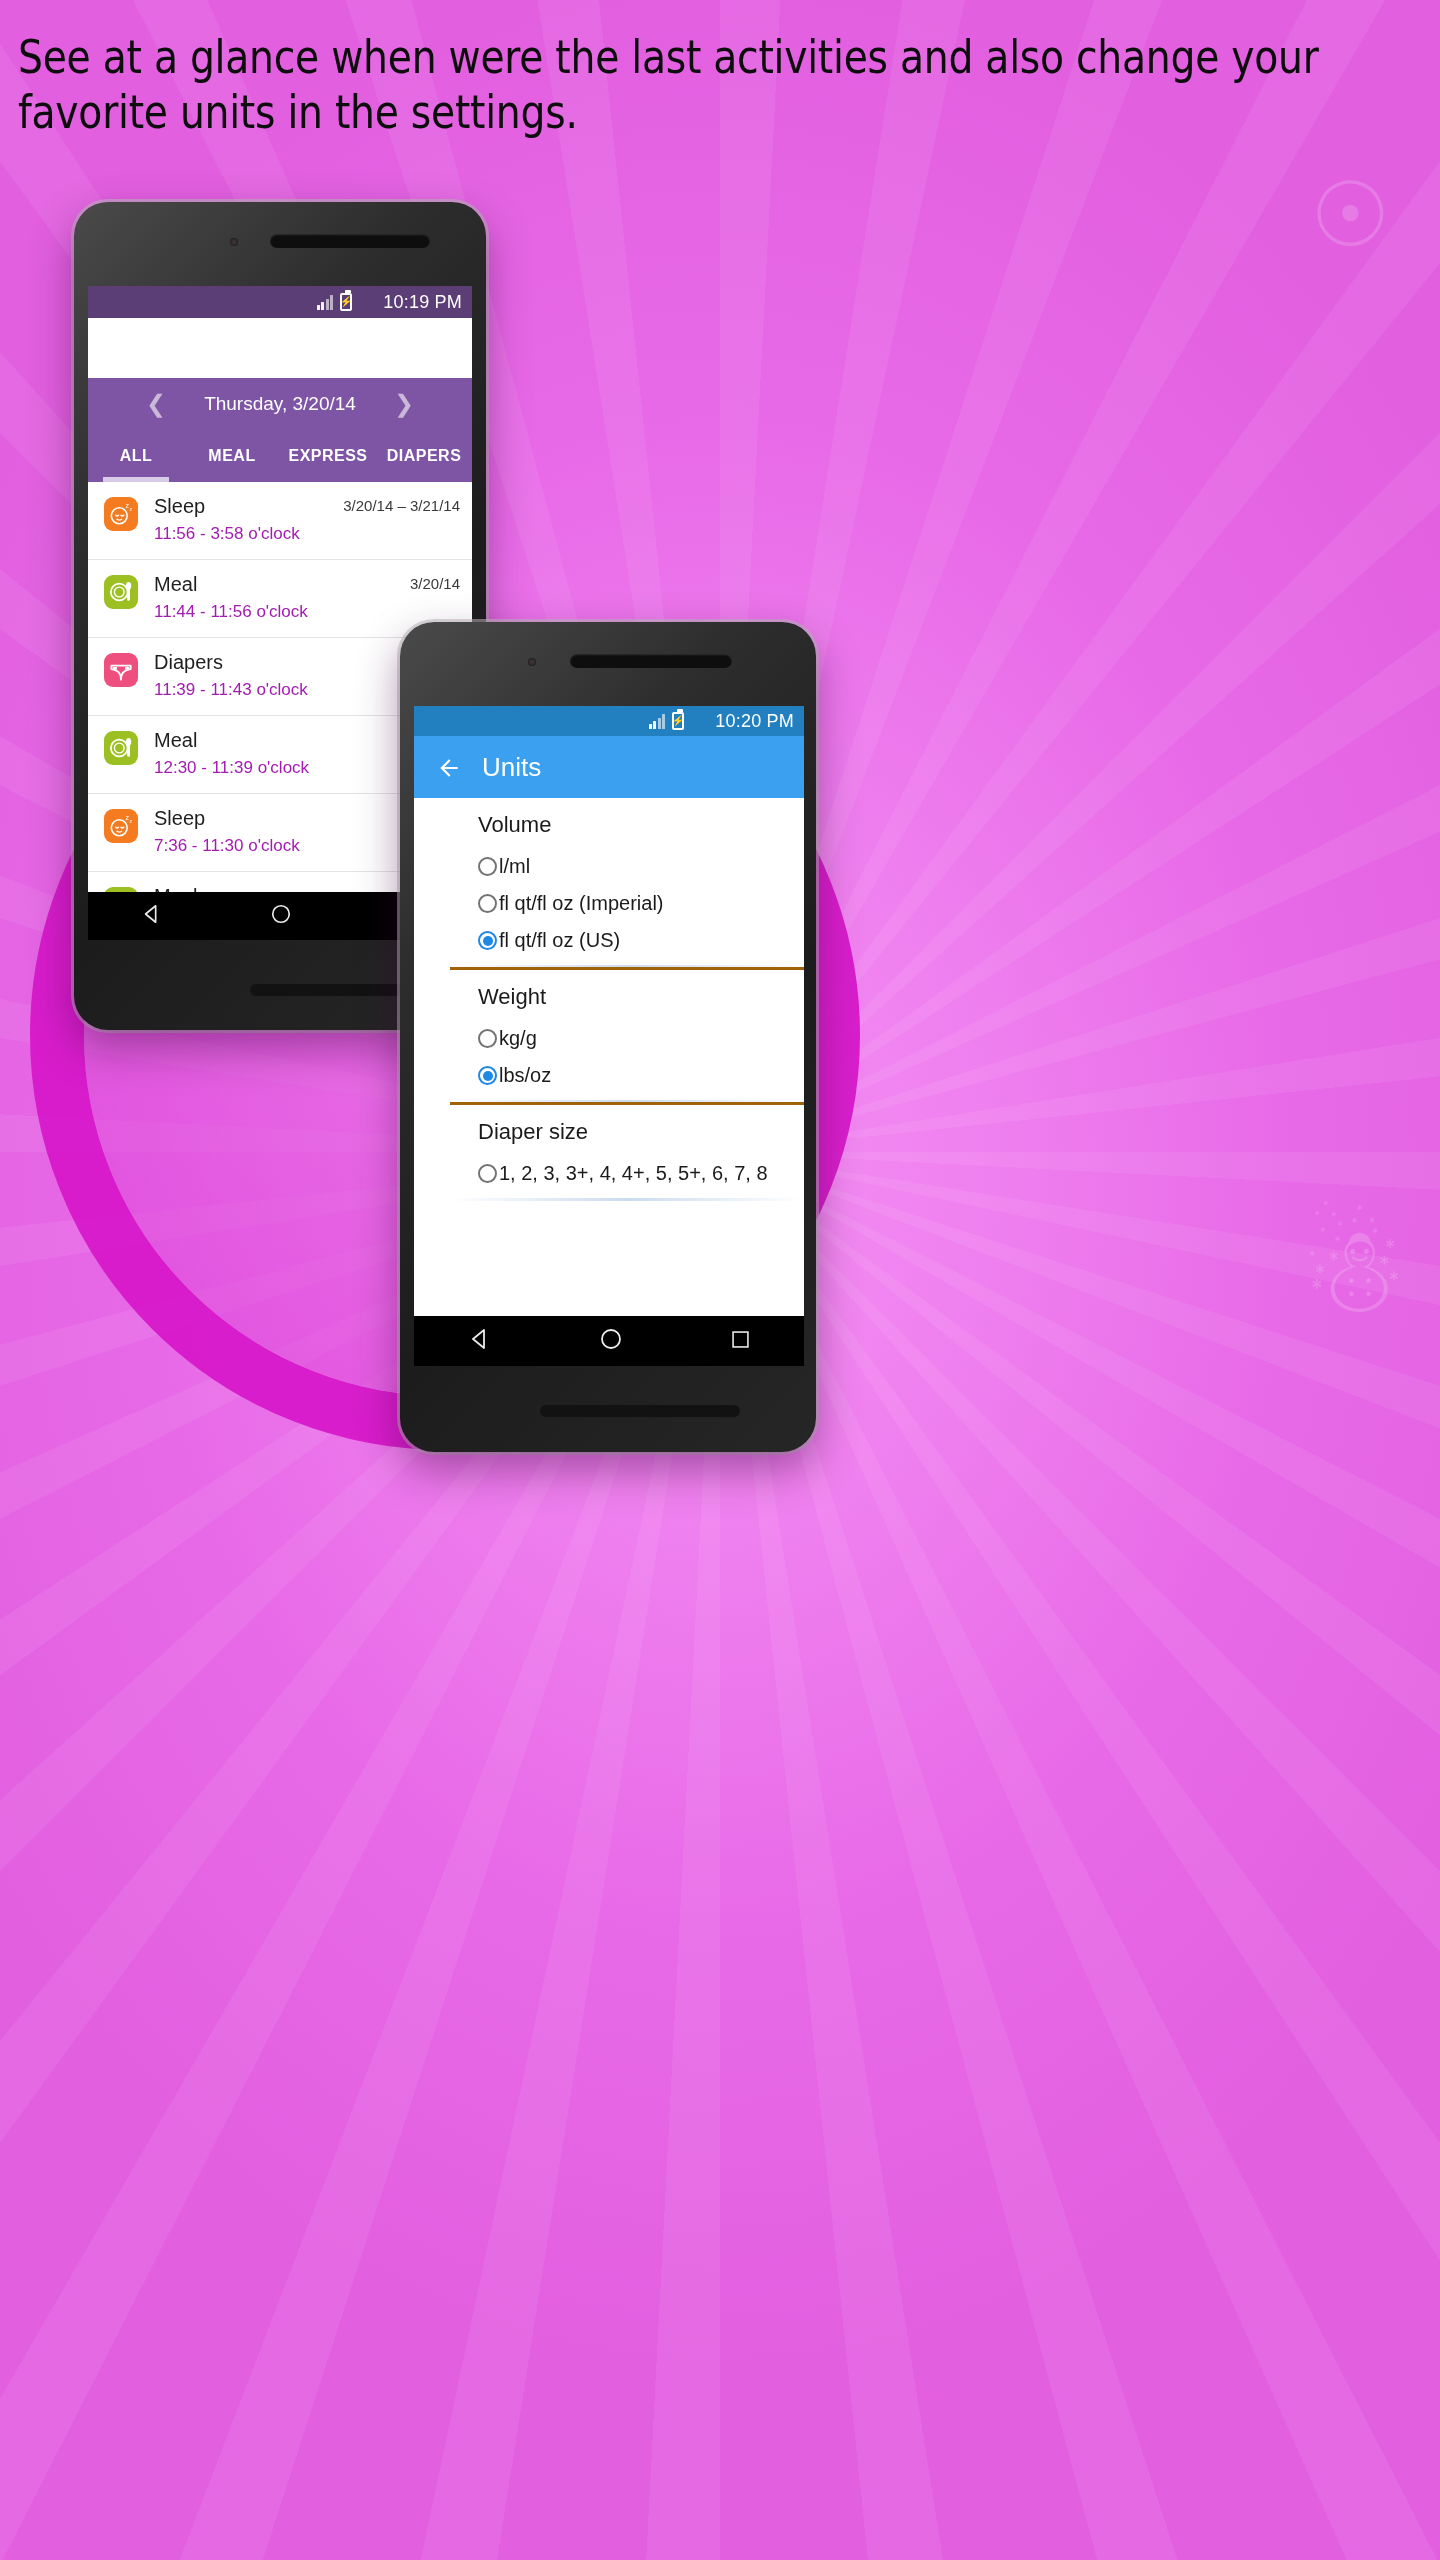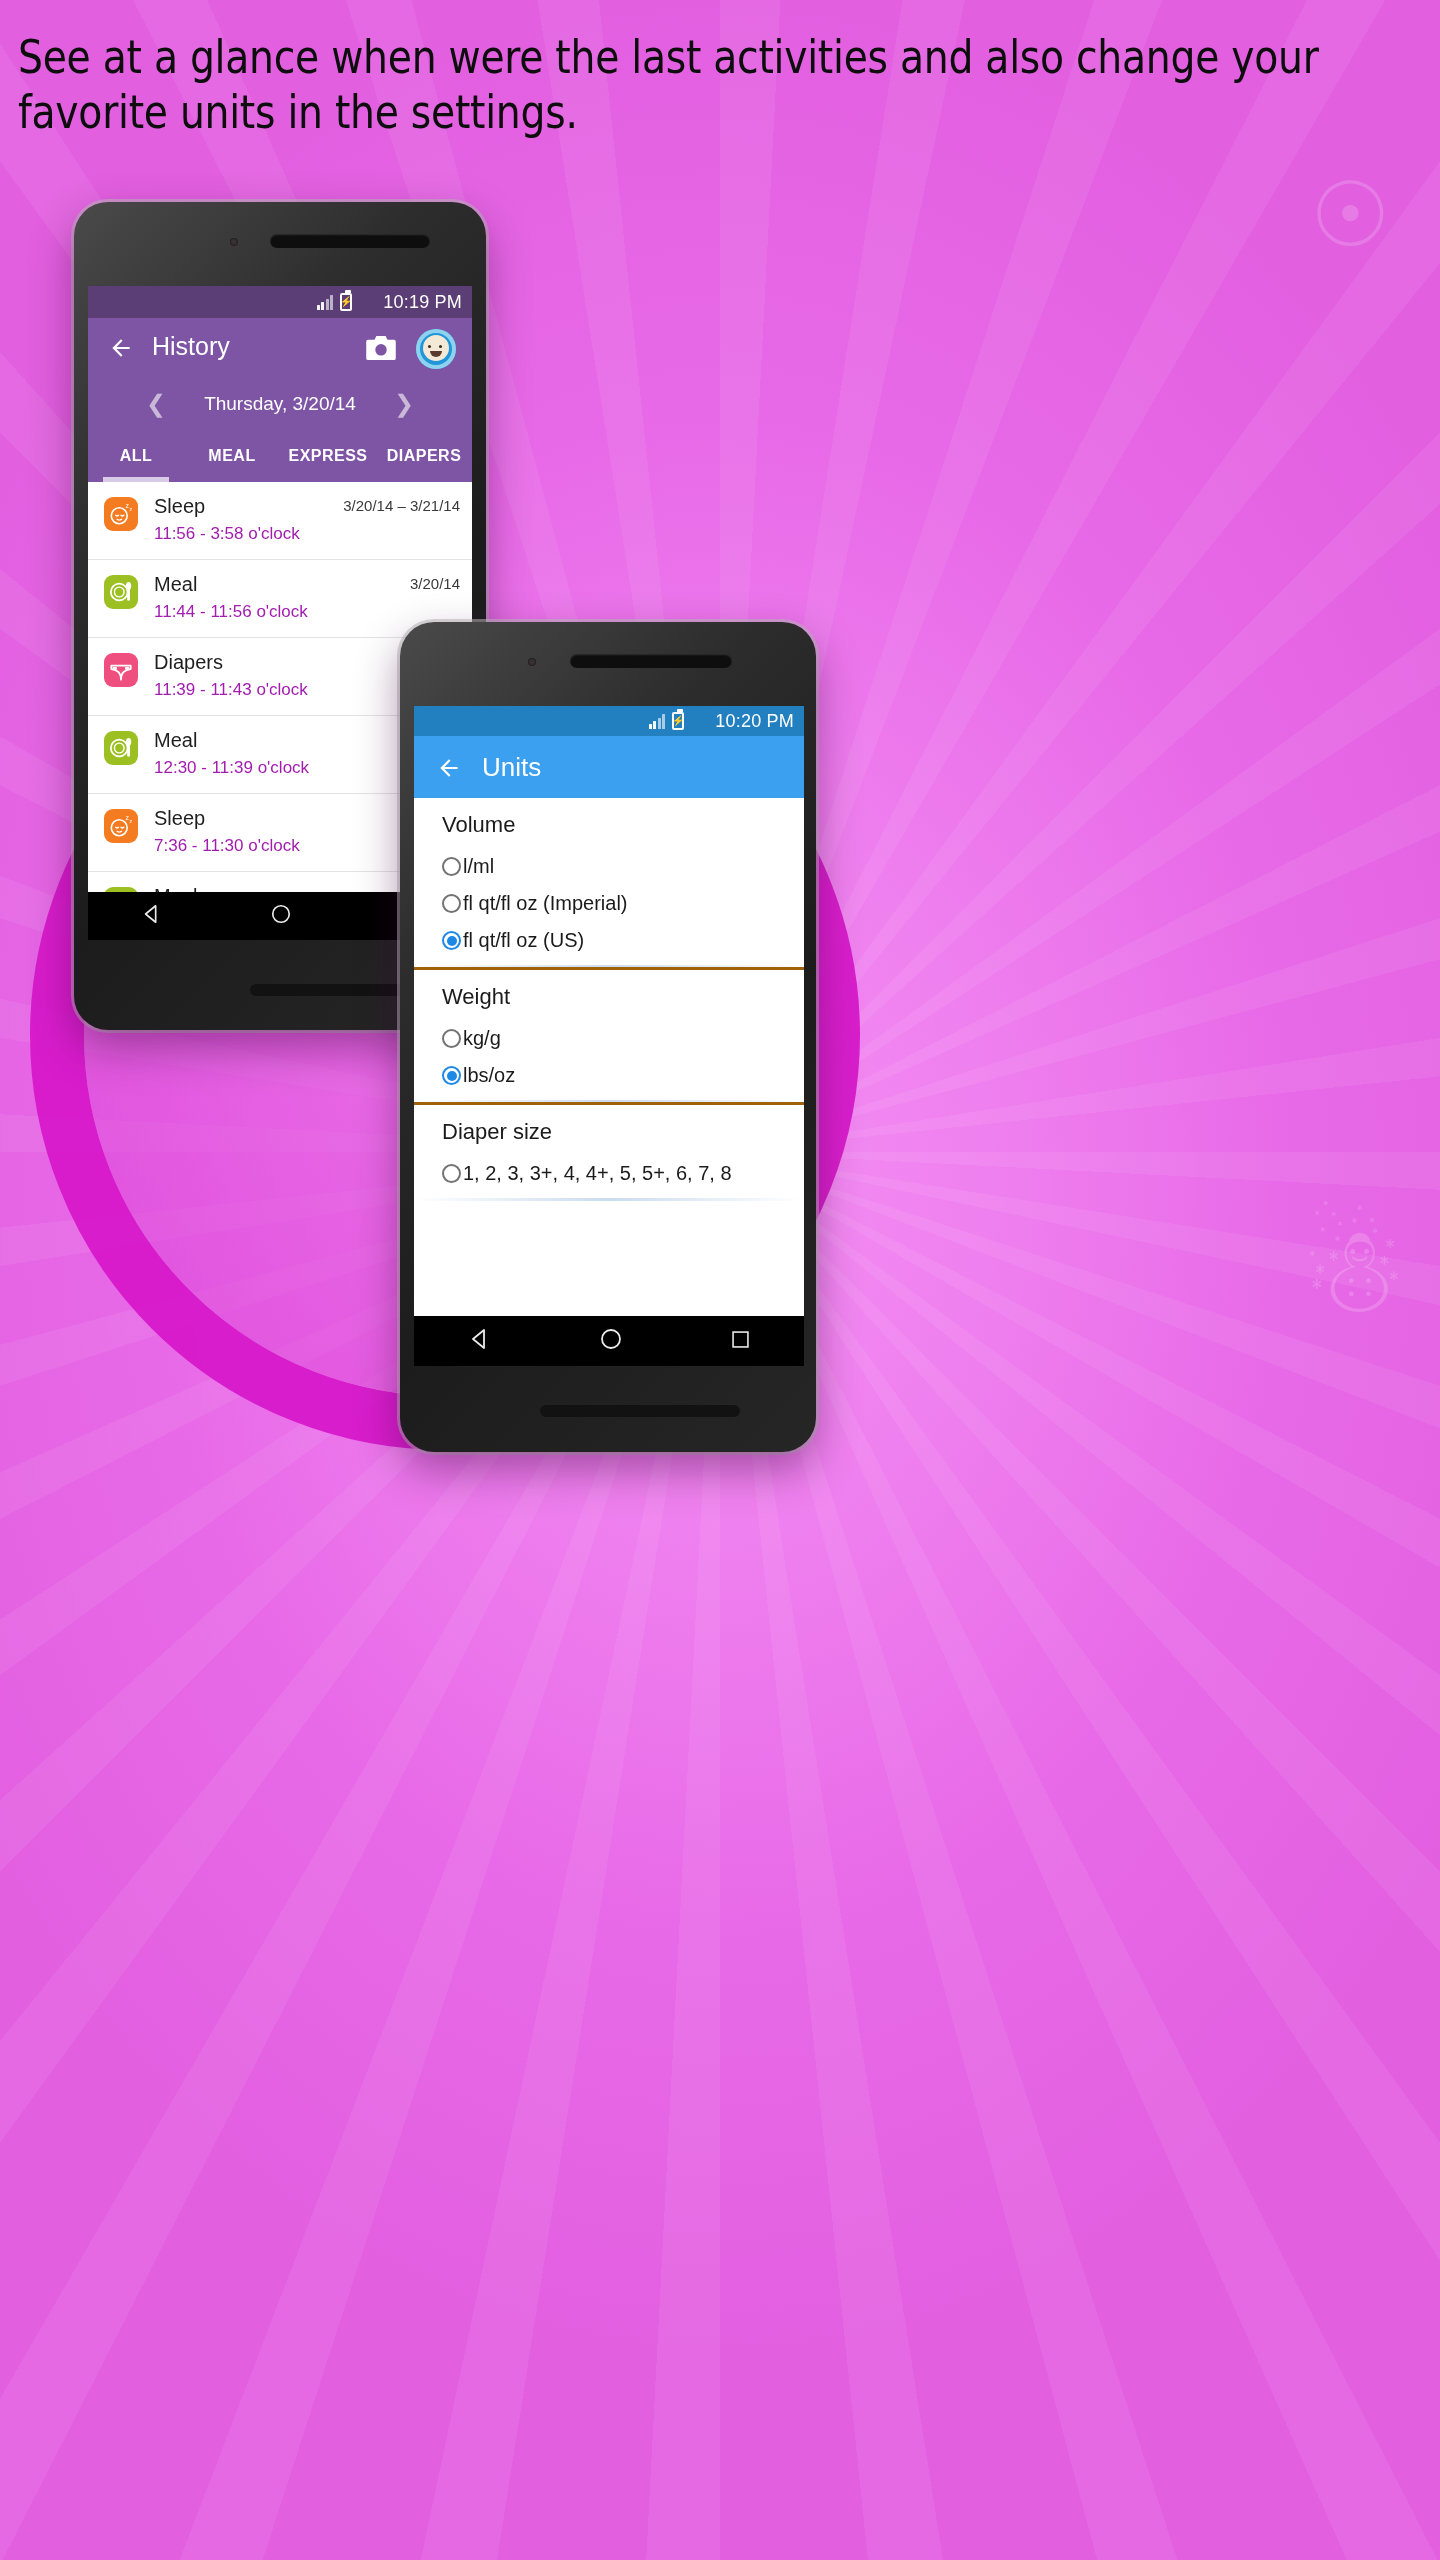--- a/index.html
+++ b/index.html
@@ -258,21 +258,21 @@
     position: absolute; left: 0; right: 0; top: 30px; height: 62px;
     background: #3ba0ef;
   }
   #p2-appbar .arrow-back { position: absolute; left: 22px; top: 19px; width: 26px; height: 26px; }
   #p2-title { position: absolute; left: 68px; top: 16px; color: #fff; font-size: 26px; }
 
   #p2-body {
     position: absolute; left: 0; right: 0; top: 92px; bottom: 50px;
     background: #fff; overflow: hidden;
   }
-  .usec { padding: 14px 0 8px 2px; position: relative; }
+  .usec { padding: 14px 0 8px 2px; position: relative; margin-left: 36px; }
   .usec + .usec { border-top: 3px solid #a16207; }
   .usec::after {
     content: ""; position: absolute; left: 0; right: 0; bottom: -1px; height: 3px;
     background: linear-gradient(to right, rgba(190,210,235,0), rgba(175,200,230,.65), rgba(190,210,235,0));
   }
   .usec h3 {
     font-size: 22px; font-weight: 400; color: #1b1b1b;
     padding-left: 26px; margin-bottom: 10px;
   }
   .uopt {
@@ -320,37 +320,20 @@
           <i></i>
           <i></i>
           <i></i>
         </span>
       <span class="batt">
           <span>⚡</span>
         </span>
       <span class="clocktxt">10:19 PM</span>
     </div>
 
-    <div class="appbar" id="p1-appbar">
-      <span class="arrow-back">
-        <svg viewBox="0 0 24 24" width="26" height="26">
-            <path d="M20 11H7.8l5.6-5.6L12 4l-8 8 8 8 1.4-1.4L7.8 13H20z" fill="#fff"></path>
-          </svg>
-      </span>
-      <span id="p1-title">History</span>
-      <span id="cam-icon">
-        <svg viewBox="0 0 32 26" width="30" height="24">
-          <path d="M11 0h10l2 4h7a2 2 0 0 1 2 2v18a2 2 0 0 1-2 2H2a2 2 0 0 1-2-2V6a2 2 0 0 1 2-2h7z" fill="#fff"></path>
-          <circle cx="16" cy="15" r="6.2" fill="#7e55a5"></circle>
-        </svg>
-      </span>
-      <span id="baby-avatar">
-        <span class="face"></span>
-      </span>
-    </div>
 
     <div id="p1-datebar">
       <span class="chev">❮</span>
       <span id="p1-date">Thursday, 3/20/14</span>
       <span class="chev">❯</span>
     </div>
 
     <div id="p1-tabs">
       <span class="tab active">ALL</span>
       <span class="tab">MEAL</span>

